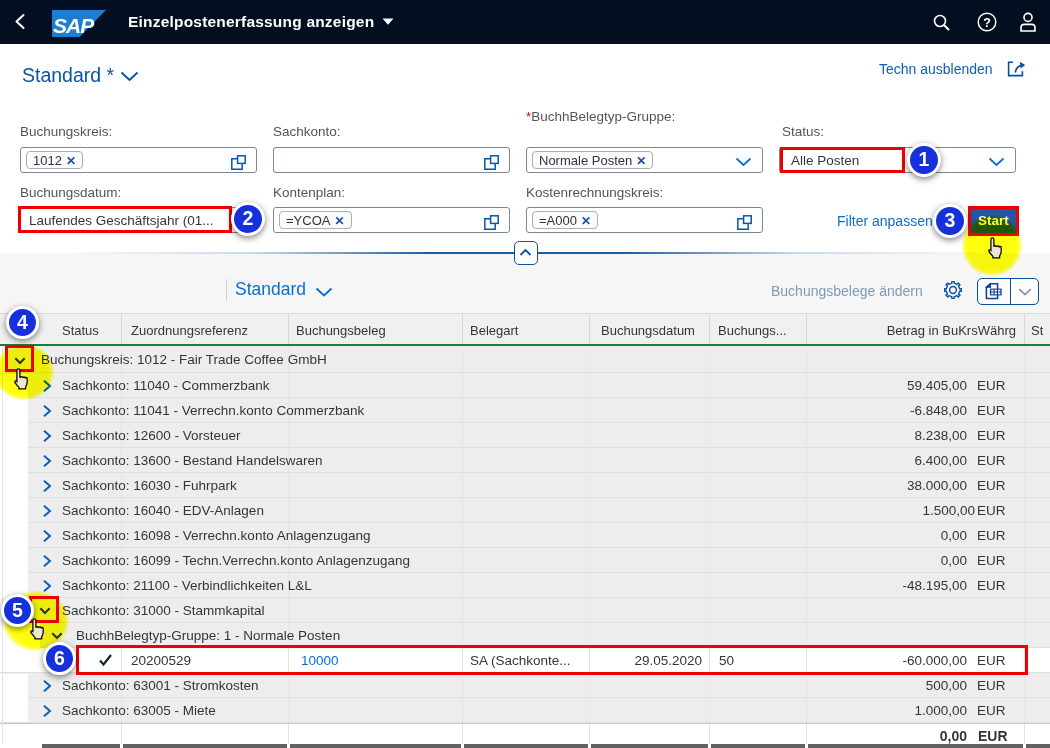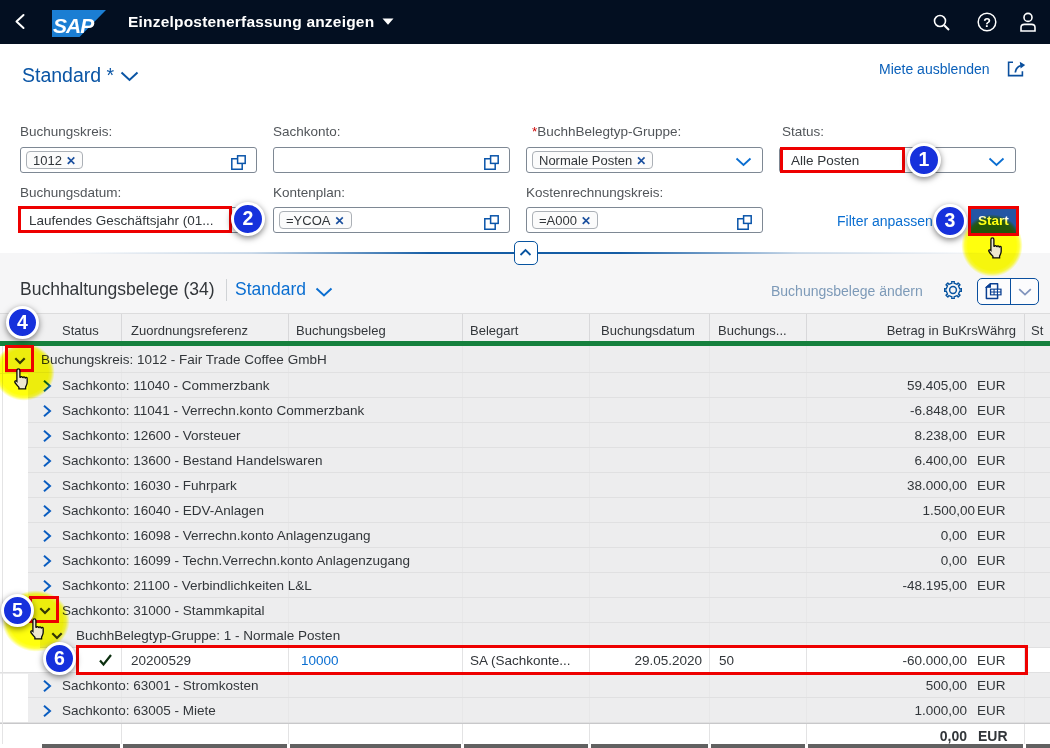--- a/index.html
+++ b/index.html
@@ -34,21 +34,21 @@
           background:radial-gradient(closest-side, rgba(255,255,0,0.95) 0 78%, rgba(255,255,0,0.75) 88%, rgba(255,255,0,0) 99%); }
 
   
   #belowbar { position:absolute; left:0; top:253px; width:1050px; height:60px; background:#f6f6f7; }
   .tbl-title { position:absolute; left:20px; top:279px; font-size:17.5px; color:#32363a; }
   .tbl-std { position:absolute; left:235px; top:279px; font-size:17.5px; color:#0a6ed1; }
   .t-sep { position:absolute; left:226px; top:279px; width:1px; height:22px; background:#d0d3d6; }
   .chg-link { position:absolute; left:771px; top:283px; font-size:14px; color:#7d9ab8; }
 
   
-  #thead { position:absolute; left:0; top:313px; width:1050px; height:33px; background:#f0f0f1; border-top:1px solid #dcdcdd; border-bottom:5px solid #15803d; }
+  #thead { position:absolute; left:0; top:313px; width:1050px; height:33px; background:#f0f0f1; border-top:1px solid #dcdcdd; border-bottom:2px solid #15803d; }
   .th { position:absolute; top:9px; font-size:13px; color:#32363a; white-space:nowrap; }
   .vline { position:absolute; top:0; width:1px; height:100%; background:#d8d8da; }
   .row { position:absolute; left:0; width:1050px; background:#ededee; border-bottom:1px solid #e0e0e1; }
   .row.white { background:#fff; }
   .rtxt { position:absolute; top:5px; font-size:13.5px; color:#32363a; white-space:nowrap; }
   .ramt { position:absolute; top:5px; font-size:13.5px; color:#32363a; text-align:right; }
   .chev { position:absolute; }
 
   
   #totalrow { position:absolute; left:0; top:723px; width:1050px; height:21px; background:#fff; border-top:1px solid #c8c8ca; }
@@ -86,31 +86,31 @@
     <svg class="abs" style="left:1019px; top:12px;" width="18" height="20" viewBox="0 0 18 20">
       <circle cx="9" cy="5.4" r="4" fill="none" stroke="#fff" stroke-width="1.6"></circle>
       <path d="M2 19 L2 15.5 Q2 12.4 5.4 12.4 L12.6 12.4 Q16 12.4 16 15.5 L16 19 Z" fill="none" stroke="#fff" stroke-width="1.6"></path>
     </svg>
   </div>
 
   <div class="std-title">Standard *</div>
   <svg class="abs" style="left:120px; top:71px;" width="19" height="11" viewBox="0 0 19 11">
       <path d="M1.5 1.5 L9.5 9 L17.5 1.5" fill="none" stroke="#0a55a5" stroke-width="2"></path>
     </svg>
-  <div class="filter-hide">Miete ausblenden</div>
+  <div class="filter-hide">Techn ausblenden</div>
 
   <svg class="abs" style="left:1006px; top:60px;" width="20" height="17" viewBox="0 0 20 17">
     <path d="M7 2.3 L2.6 2.3 L2.6 15.6 L16.4 15.6 L16.4 11.2" fill="none" stroke="#0a4f9e" stroke-width="1.6"></path>
     <path d="M9.3 12.5 C9.7 9 11.5 6.5 14.8 5.6" fill="none" stroke="#0a4f9e" stroke-width="1.7"></path>
     <path d="M13.8 1.8 L19.2 5.1 L14.6 8.6 Z" fill="#0a4f9e"></path>
   </svg>
 
   <div class="lbl" style="left:20px; top:124px;">Buchungskreis:</div>
   <div class="lbl" style="left:273px; top:124px;">Sachkonto:</div>
-  <div class="lbl" style="left:526px; top:124px;margin-left:6px;"><span style="color:#c00;">*</span>BuchhBelegtyp-Gruppe:</div>
+  <div class="lbl" style="left:526px; top:109px;"><span style="color:#c00;">*</span>BuchhBelegtyp-Gruppe:</div>
   <div class="lbl" style="left:782px; top:124px;">Status:</div>
 
   <div class="fld" style="left:20px; top:147px;">
     <div class="token">1012<span class="x">✕</span></div>
     <svg class="vh" style="position:absolute; right:10px; top:7px;" width="15" height="15" viewBox="0 0 15 15">
         <path d="M6 3.8 L0.8 3.8 L0.8 14.2 L11.2 14.2 L11.2 9" fill="none" stroke="#0a55aa" stroke-width="1.5"></path>
         <rect x="6.6" y="0.8" width="7.6" height="7.6" fill="none" stroke="#0a55aa" stroke-width="1.5"></rect>
       </svg>
   </div>
   <div class="fld" style="left:273px; top:147px;">
@@ -159,21 +159,20 @@
   <div class="abs" id="startbtn" style="left:971px; top:209px; width:45px; height:24px; background:#2456a4; border-radius:0; color:#fff; font-size:13.5px; font-weight:bold; text-align:center; line-height:24px;">Start</div>
 
   <div class="abs" style="left:0; top:252px; width:1050px; height:2px; z-index:6; background:linear-gradient(90deg, rgba(8,84,160,0) 6%, rgba(8,84,160,0.2) 24%, rgba(8,84,160,0.95) 41%, rgba(8,84,160,0.95) 59%, rgba(8,84,160,0.2) 76%, rgba(8,84,160,0) 94%);"></div>
   <div class="abs" style="left:514px; top:241px; width:24px; height:24px; background:#fff; border:1.5px solid #0854a0; border-radius:5px; z-index:6;">
     <svg width="21" height="21" viewBox="0 0 21 21">
         <path d="M5.5 13 L10.5 8 L15.5 13" fill="none" stroke="#0854a0" stroke-width="1.8"></path>
       </svg>
   </div>
 
   <div id="belowbar"></div>
-  <div class="tbl-title">Buchhaltungsbelege (34)</div>
   <div class="t-sep"></div>
   <div class="tbl-std">Standard</div>
   <svg class="abs" style="left:315px; top:287px;" width="18" height="10" viewBox="0 0 18 10">
       <path d="M1.5 1.5 L9 8.5 L16.5 1.5" fill="none" stroke="#0a6ed1" stroke-width="2"></path>
     </svg>
   <div class="chg-link">Buchungsbelege ändern</div>
 
   <svg class="abs" style="left:944px; top:281px;" width="18" height="18" viewBox="0 0 17 17">
     <path d="M14.93 7.54 L16.61 7.29 L16.61 9.71 L14.93 9.46 L13.73 12.37 L15.09 13.38 L13.38 15.09 L12.37 13.73 L9.46 14.93 L9.71 16.61 L7.29 16.61 L7.54 14.93 L4.63 13.73 L3.62 15.09 L1.91 13.38 L3.27 12.37 L2.07 9.46 L0.39 9.71 L0.39 7.29 L2.07 7.54 L3.27 4.63 L1.91 3.62 L3.62 1.91 L4.63 3.27 L7.54 2.07 L7.29 0.39 L9.71 0.39 L9.46 2.07 L12.37 3.27 L13.38 1.91 L15.09 3.62 L13.73 4.63 Z" fill="none" stroke="#0854a0" stroke-width="1.3" stroke-linejoin="round"></path>
     <circle cx="8.5" cy="8.5" r="3.2" fill="none" stroke="#0854a0" stroke-width="1.4"></circle>

